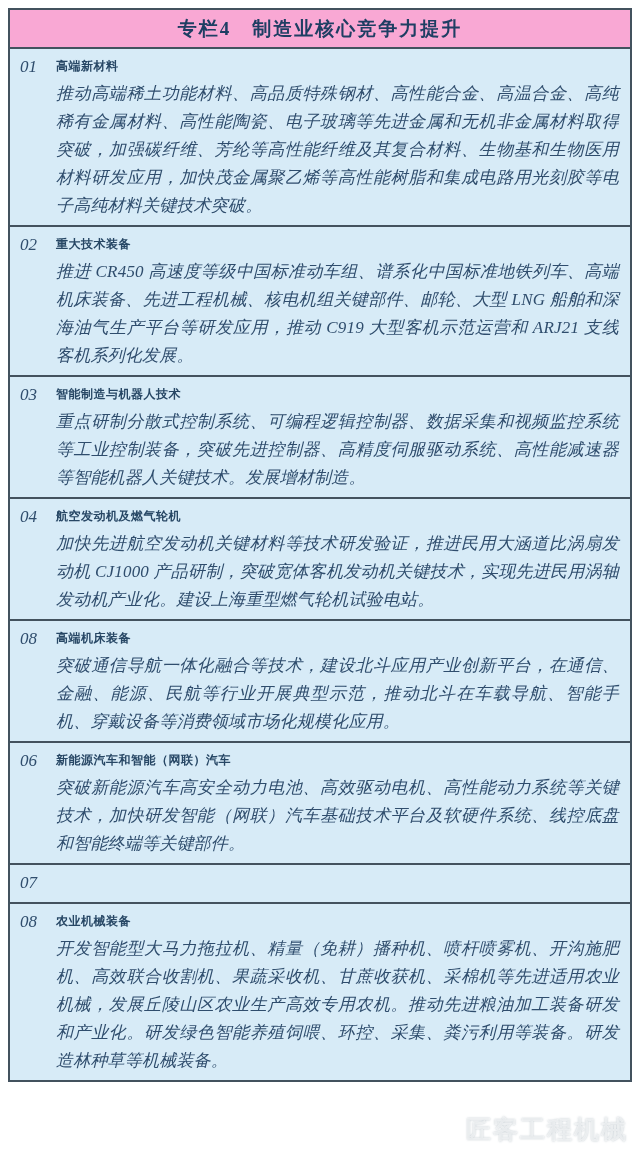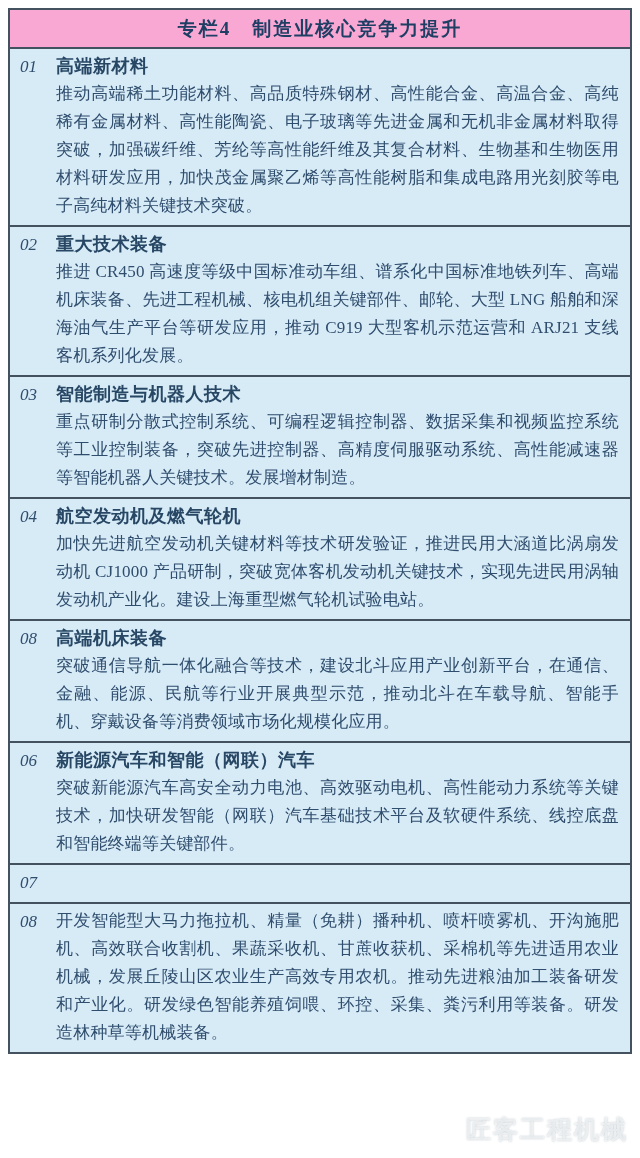--- a/index.html
+++ b/index.html
@@ -19,26 +19,26 @@
   .section {
     display:flex; padding:3px 11px 5px 10px; border-bottom:2px solid #43525e;
   }
   .section:last-child { border-bottom:none; }
   .num {
     flex:0 0 36px; width:36px; font-size:17px; line-height:28px;
     color:#2f4d6d; padding-top:1px;font-style:italic;
   }
   .content { flex:1; min-width:0; }
   .sec-title {
-    font-weight:bold; font-size:18px; line-height:28px; color:#274765;
+    font-weight:bold; font-size:12px; line-height:28px; color:#274765;
     letter-spacing:0.5px;
   }
   .sec-body {
     margin:0; font-size:17px; line-height:28px; color:#2f4d6d;
-    text-align:justify; text-justify:inter-ideograph; letter-spacing:0.2px;
+    text-align:justify; text-justify:inter-ideograph; letter-spacing:0.2px;font-style:italic;
   }
   .watermark {
     position:absolute; right:12px; bottom:12px;
     display:flex; align-items:center; gap:18px;
     color:rgba(255,255,255,0.62); font-size:25px; font-weight:bold;
     letter-spacing:2px; text-shadow:0 0 2px rgba(110,130,145,0.45);
     pointer-events:none;
   }
   .wm-logo {
     display:inline-block; width:24px; height:24px; box-sizing:border-box;
@@ -101,20 +101,21 @@
     </div>
   </div>
 
   <div class="section">
     <div class="num">07</div>
   </div>
 
   <div class="section">
     <div class="num">08</div>
     <div class="content">
+      <div class="sec-title">农业机械装备</div>
       <p class="sec-body">开发智能型大马力拖拉机、精量（免耕）播种机、喷杆喷雾机、开沟施肥机、高效联合收割机、果蔬采收机、甘蔗收获机、采棉机等先进适用农业机械，发展丘陵山区农业生产高效专用农机。推动先进粮油加工装备研发和产业化。研发绿色智能养殖饲喂、环控、采集、粪污利用等装备。研发造林种草等机械装备。</p>
     </div>
   </div>
 
 </div>
 
 <div class="watermark">
   <span class="wm-logo"></span>
   <span>匠客工程机械</span>
 </div>

